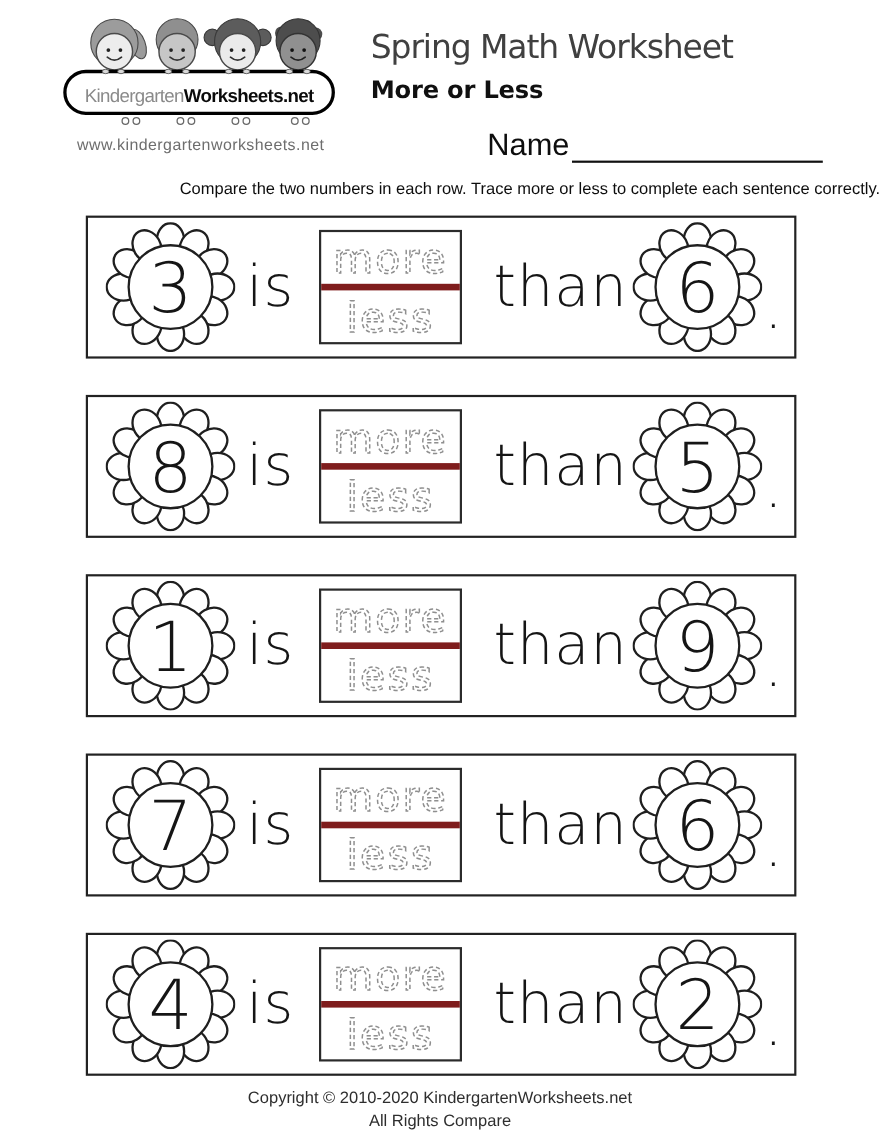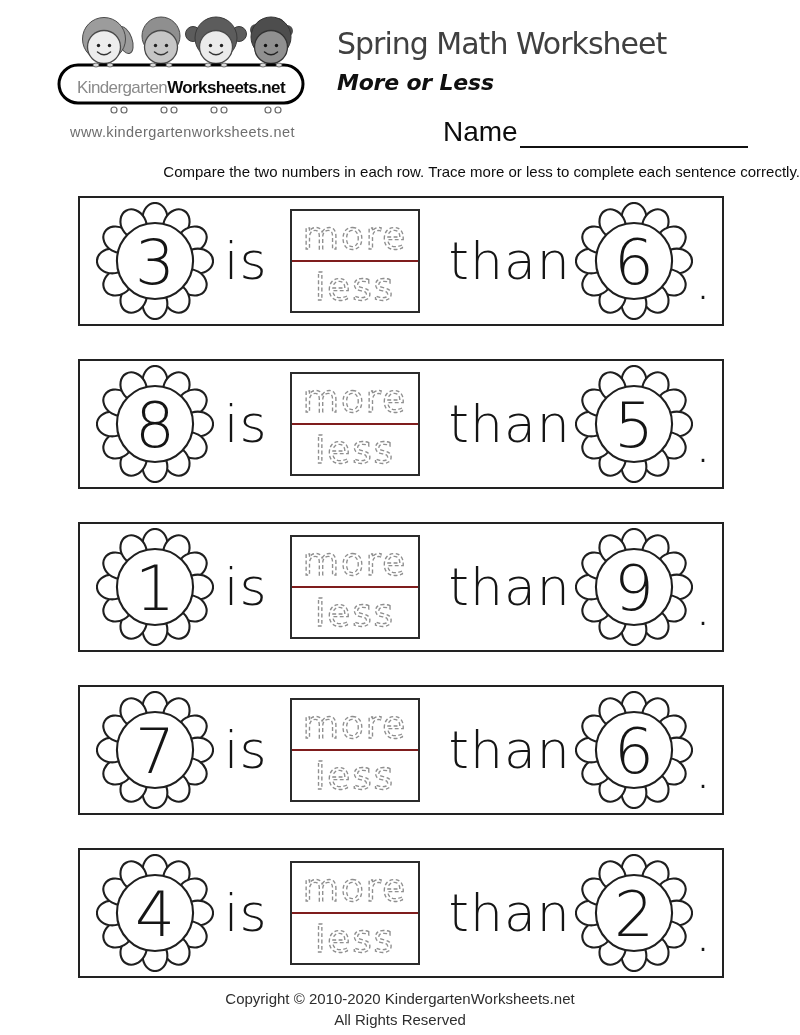--- a/index.html
+++ b/index.html
@@ -20,21 +20,21 @@
     position: absolute; left: 40px; top: 124px; width: 285px;
     text-align: center; font-size: 14.5px; letter-spacing: .4px; color: #6e6e6e;
   }
   .titles { position: absolute; left: 337px; top: 26px; }
   .page-title {
     font-family: "DejaVu Sans", sans-serif;
     font-size: 30px; font-weight: 500; letter-spacing: -1px; color: #404040;
   }
   .page-subtitle {
     font-family: "DejaVu Sans", sans-serif;
-    font-size: 22px; font-weight: 600; letter-spacing: -0.2px; margin-top: 9px; color: #101010; font-style: italic;
+    font-size: 22px; font-weight: 600; letter-spacing: -0.2px; margin-top: 9px; color: #101010;
   }
   .name-row {
     position: absolute; left: 443px; top: 116px;
     display: flex; align-items: flex-end;
     font-size: 28px; color: #0d0d0d;
   }
   .name-line {
     display: inline-block; width: 228px; height: 30px;
     border-bottom: 2.5px solid #111; margin-left: 2px;
   }
@@ -67,21 +67,21 @@
   .word-than { margin-left: 29px; }
   .period    { margin-left: 2px; transform: translateY(20px); }
 
   .trace-box {
     margin-left: 22px; flex: none;
     width: 130px; height: 104px;
     border: 2px solid #2b2b2b; background: #fff;
     display: flex; flex-direction: column;
   }
   .trace-cell { flex: 1; display: flex; align-items: center; justify-content: center; }
-  .trace-cell-top { border-bottom: 2px solid #7f1d1d; }
+  .trace-cell-top { border-bottom: 6px solid #7f1d1d; }
   .trace { width: 114px; height: 44px; }
   .trace text {
     font-family: "DejaVu Sans", sans-serif;
     font-size: 39px; letter-spacing: 2px;
     fill: none; stroke: #8f8f8f; stroke-width: 1.4; stroke-dasharray: 4 2.6;
   }
 
   
   .footer {
     position: absolute; top: 988px; left: 0; width: 100%;
@@ -328,16 +328,16 @@
         <use href="#flower-shape"></use>
         <text x="62" y="86" text-anchor="middle">2</text>
       </svg>
       <span class="word period">.</span>
     </section>
 
   </div>
 
   <div class="footer">
     <div>Copyright © 2010-2020 KindergartenWorksheets.net</div>
-    <div>All Rights Reserved</div>
+    <div>All Rights Compare</div>
   </div>
 
 </div>
 
 </body></html>

